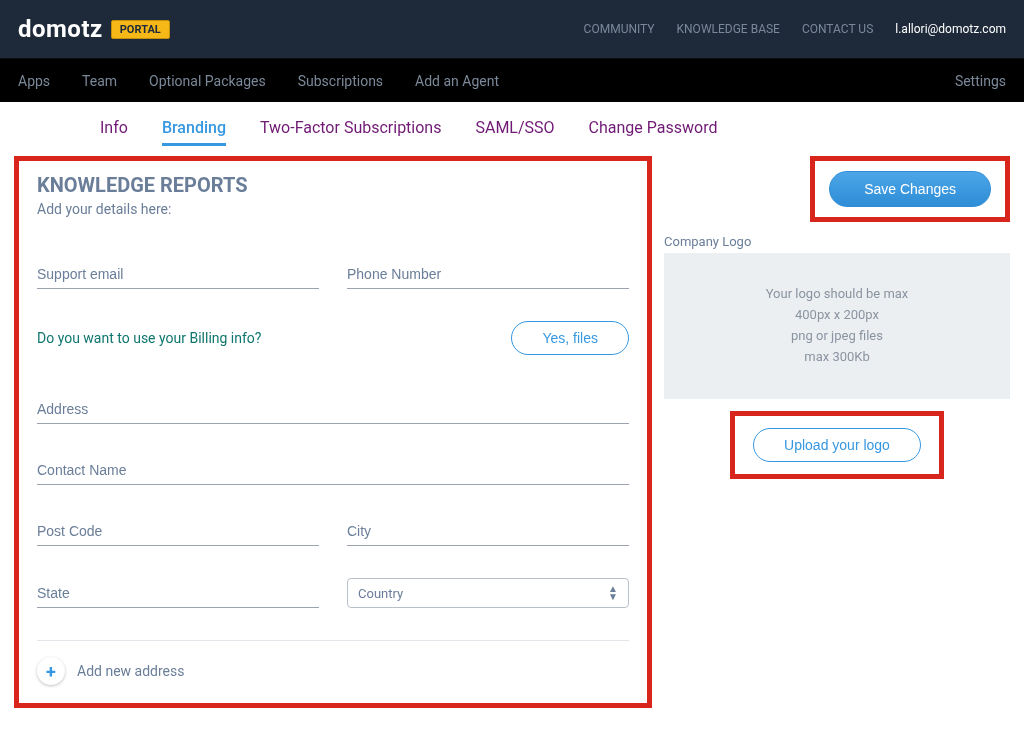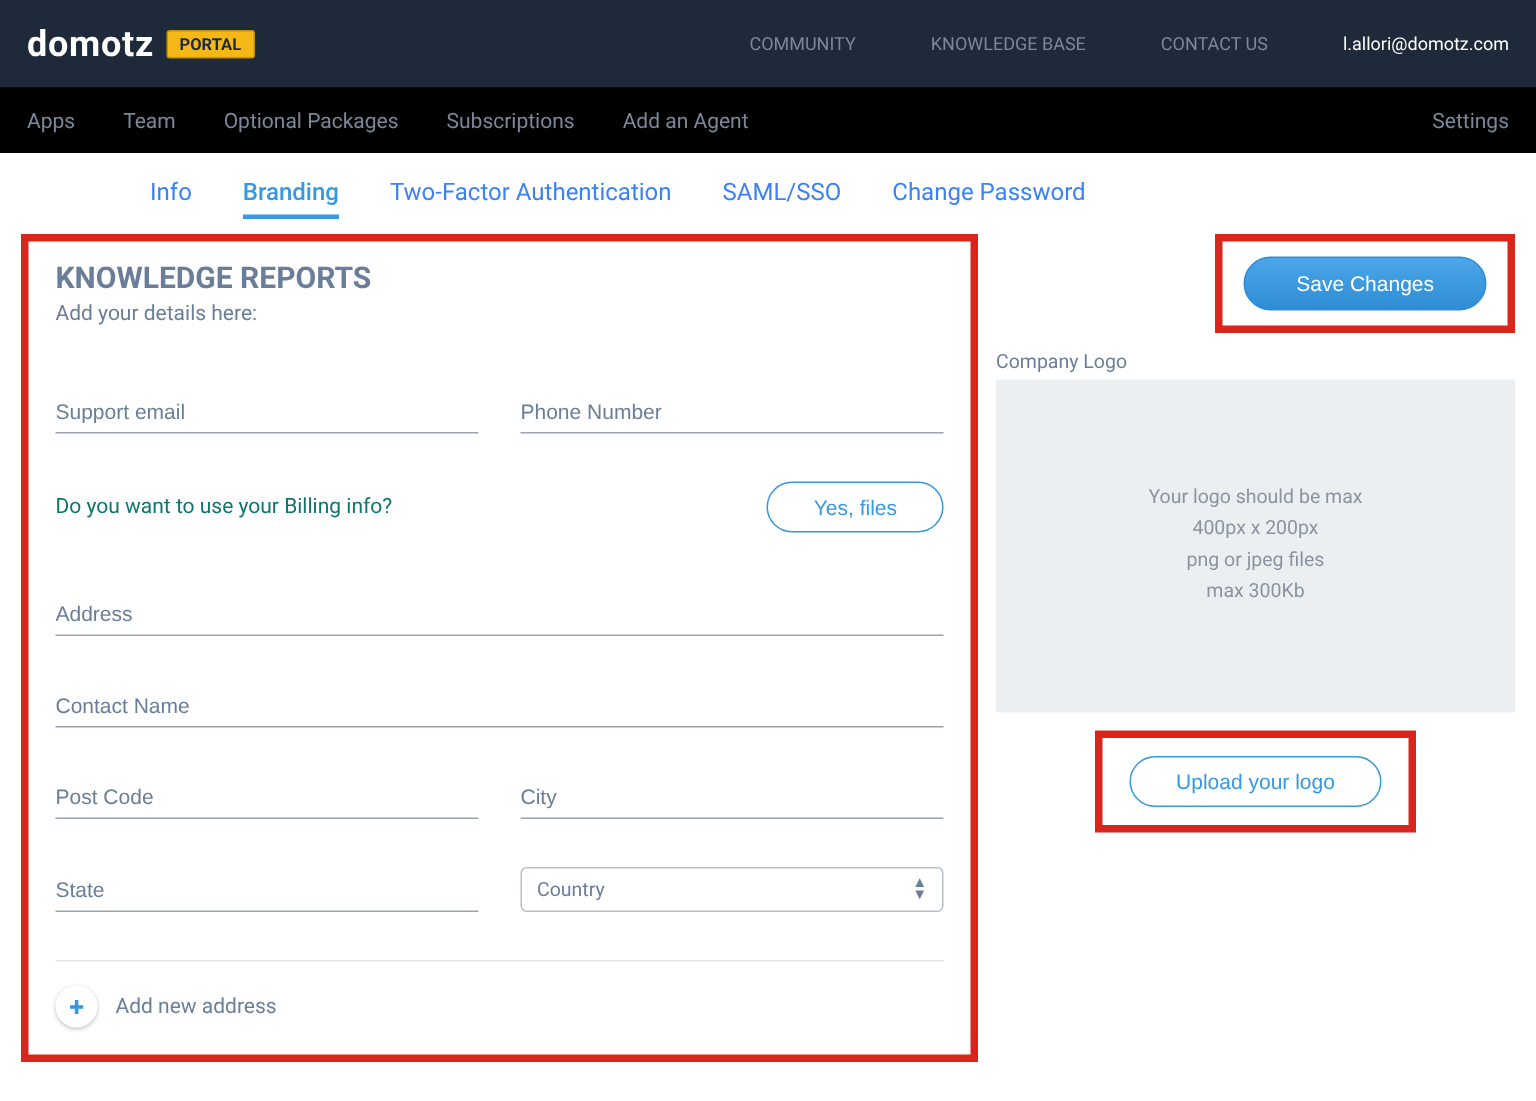--- a/index.html
+++ b/index.html
@@ -3,29 +3,29 @@
 <meta charset="utf-8">
 <style>
 * { margin: 0; padding: 0; box-sizing: border-box; }
 body { font-family: -apple-system, BlinkMacSystemFont, "Segoe UI", Roboto, Arial, sans-serif; background: #fff; color: #333; width: 1024px; }
 
 .top-header { background: #1E2A3A; height: 58px; display: flex; align-items: center; padding: 17px 18px; }
 .logo { display: flex; align-items: center; gap: 8px; }
 .logo-text { color: #fff; font-weight: 700; font-size: 24px; letter-spacing: 0.5px; }
 .portal-badge { background: #F5B817; color: #1E2A3A; font-size: 11px; font-weight: 700; padding: 2px 8px; border-radius: 2px; border: 1px solid #c28f0a; }
 .top-nav { margin-left: auto; display: flex; gap: 22px; align-items: center; font-size: 12px; }
-.top-nav a { color: #7B8899; text-decoration: none; margin-left: 28px; }
+.top-nav a { color: #7B8899; text-decoration: none; }
 .top-nav a.email { color: #fff; }
 
 .secondary-nav { background: #000000; height: 44px; display: flex; align-items: center; padding: 0 18px; border-top: 1px solid rgba(255,255,255,0.05); }
 .secondary-nav a { color: #7B8899; text-decoration: none; font-size: 14px; margin-right: 32px; }
 .secondary-nav a.settings { margin-left: auto; margin-right: 0; }
 
 .tab-row { display: flex; gap: 34px; padding: 16px 0 10px 100px; }
-.tab { color: #3b82f6; font-size: 16px; cursor: pointer; padding-bottom: 6px; }
+.tab { color: #701a75; font-size: 16px; cursor: pointer; padding-bottom: 6px; }
 .tab.active { color: #3698E1; border-bottom: 3px solid #3698E1; font-weight: 500; }
 
 .content { display: flex; padding: 0 14px 30px 14px; gap: 0; align-items: flex-start; }
 .left-col { flex: 0 0 638px; }
 .right-col { flex: 1; padding-left: 12px; position: relative; }
 
 .highlight-box { border: 5px solid #D8261C; padding: 12px 18px 18px 18px; }
 .section-title { color: #6A7E99; font-size: 20px; font-weight: 700; margin-bottom: 4px; }
 .section-subtitle { color: #6A7E99; font-size: 14px; margin-bottom: 43px; }
 
@@ -44,21 +44,21 @@
 
 .divider { border-top: 1px solid #E2E6EB; margin: 16px 0; }
 .add-row { display: flex; align-items: center; gap: 12px; }
 .plus-circle { width: 28px; height: 28px; border-radius: 50%; background: #fff; box-shadow: 0 1px 3px rgba(0,0,0,0.25); display: flex; align-items: center; justify-content: center; color: #3698E1; font-size: 18px; font-weight: 700; cursor: pointer; }
 .add-label { color: #6A7E99; font-size: 14px; }
 
 .save-wrap { border: 5px solid #D8261C; padding: 10px 14px; display: inline-block; float: right; }
 .save-btn { background: linear-gradient(#4CA6E8, #2E8DD6); color: #fff; border: 1px solid #2E8DD6; border-radius: 18px; padding: 9px 34px; font-size: 14px; cursor: pointer; }
 
 .company-logo-label { color: #6A7E99; font-size: 13px; margin: 12px 0 4px 0; }
-.logo-box { background: #ECEFF2; height: 222px; display: flex; flex-direction: column; align-items: center; justify-content: center; color: #8A94A1; font-size: 13px; text-align: center; line-height: 1.6; }
+.logo-box { background: #ECEFF2; height: 146px; display: flex; flex-direction: column; align-items: center; justify-content: center; color: #8A94A1; font-size: 13px; text-align: center; line-height: 1.6; }
 
 .upload-wrap { border: 5px solid #D8261C; padding: 12px 18px; display: inline-block; margin: 6px auto 0 auto; }
 .upload-center { text-align: center; margin-top: 6px; }
 
 .half { flex: 0 0 calc(50% - 14px); }
 .full { flex: 1; }
 </style>
 </head>
 <body>
 
@@ -80,21 +80,21 @@
   <a href="#">Team</a>
   <a href="#">Optional Packages</a>
   <a href="#">Subscriptions</a>
   <a href="#">Add an Agent</a>
   <a href="#" class="settings">Settings</a>
 </div>
 
 <div class="tab-row">
   <div class="tab">Info</div>
   <div class="tab active">Branding</div>
-  <div class="tab">Two-Factor Authentication</div>
+  <div class="tab">Two-Factor Subscriptions</div>
   <div class="tab">SAML/SSO</div>
   <div class="tab">Change Password</div>
 </div>
 
 <div class="content">
 
   <div class="left-col">
     <div class="highlight-box">
       <div class="section-title">KNOWLEDGE REPORTS</div>
       <div class="section-subtitle">Add your details here:</div>

